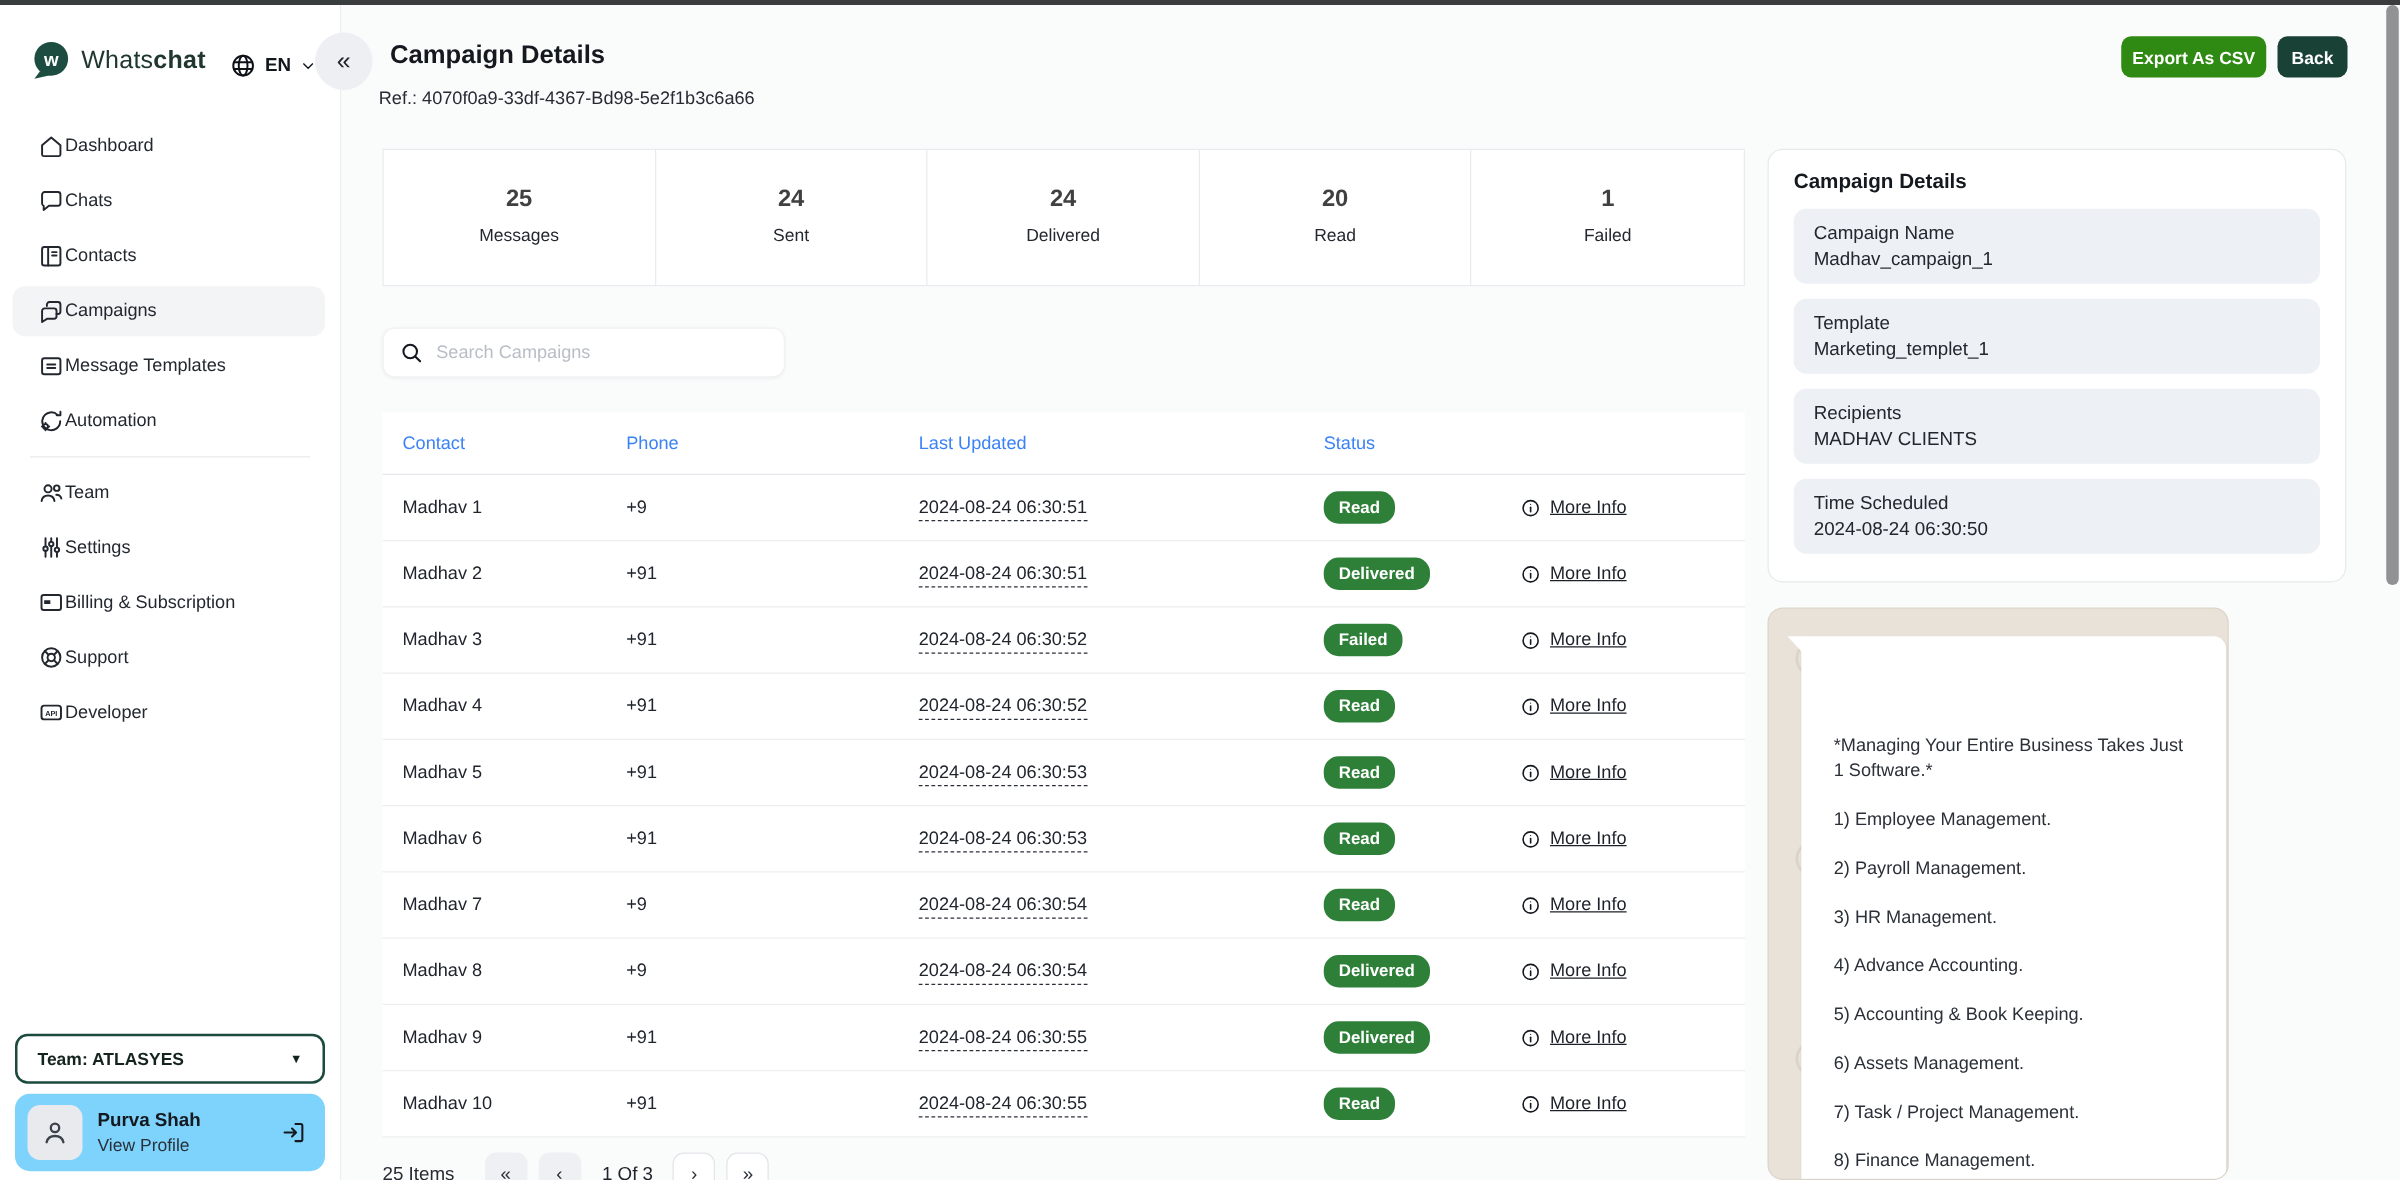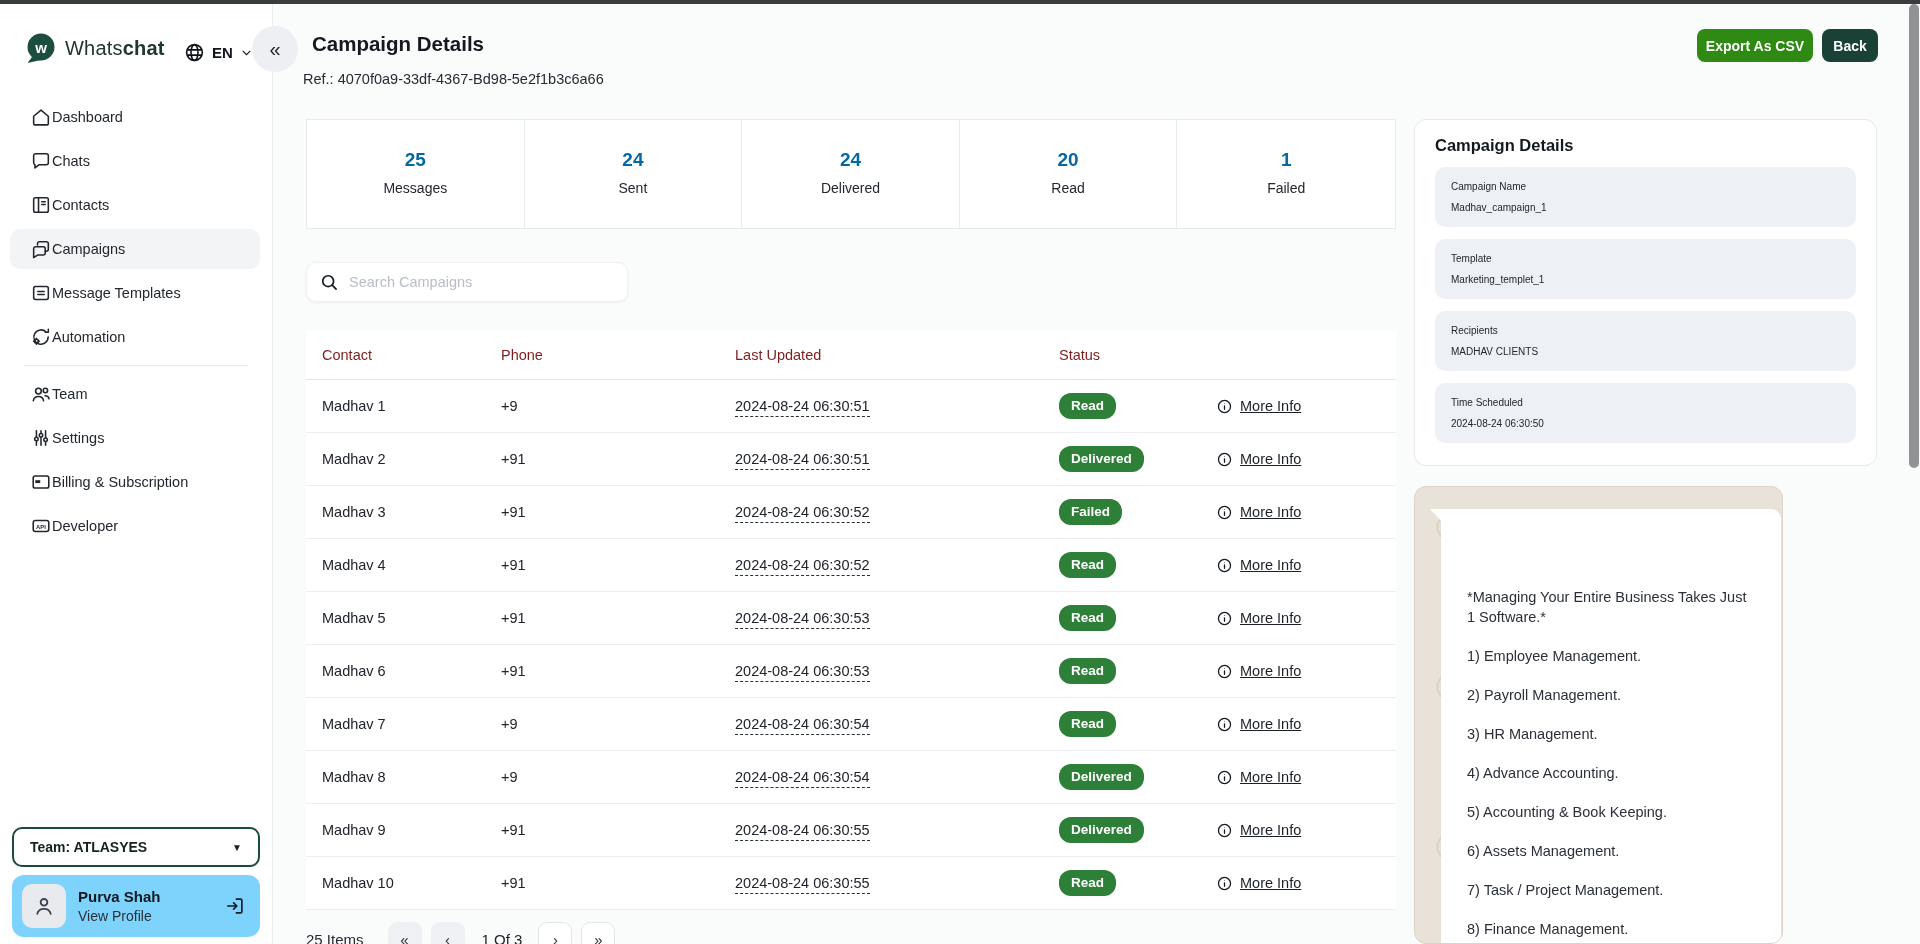--- a/index.html
+++ b/index.html
@@ -40,51 +40,51 @@
   .page-title { position: absolute; left: 312px; top: 32px; font-size: 20.5px; font-weight: 700; color: #14181f; }
   .page-ref { position: absolute; left: 303px; top: 71px; font-size: 14.5px; font-weight: 500; color: #262b33; }
   .btn { position: absolute; top: 29px; height: 33px; border: none; border-radius: 8px; color: #fff; font-weight: 700; font-size: 14px; font-family: inherit; cursor: pointer; }
   .btn-export { left: 1697px; width: 116px; background: var(--export-green, #2e8a12); }
   .btn-back { left: 1822px; width: 56px; background: var(--back-green, #1a4136); }
 
   
   .stats { position: absolute; left: 306px; top: 119px; width: 1090px; height: 110px; background: #fff; border: 1px solid #e9ebee; display: grid; grid-template-columns: repeat(5, 1fr); }
   .stat { border-right: 1px solid #e9ebee; display: flex; flex-direction: column; align-items: center; justify-content: center; gap: 9px; padding-bottom: 4px; }
   .stat:last-child { border-right: none; }
-  .stat-value { font-size: 19px; font-weight: 700; color: #0369a1; }
+  .stat-value { font-size: 19px; font-weight: 700; color: #404040; }
   .stat-label { font-size: 14px; color: #23272e; }
 
   
   .search { position: absolute; left: 306px; top: 262px; width: 322px; height: 40px; background: #fff; border-radius: 10px; border: 1px solid #f0f1f4; box-shadow: 0 1px 3px rgba(20,24,31,.05); display: flex; align-items: center; padding: 0 12px; gap: 10px; }
   .search input { border: none; outline: none; font-size: 14.5px; color: #20242c; width: 100%; background: transparent; font-family: inherit; }
   .search input::placeholder { color: #b9bdc6; }
 
   
   .table { position: absolute; left: 306px; top: 330px; width: 1090px; background: #fff; }
   .thead, .trow { display: grid; grid-template-columns: 179px 234px 324px 157px 1fr; align-items: center; }
-  .thead { height: 50px; border-bottom: 1px solid #e4e6e9; font-size: 14.5px; color: #7f1d1d; }
+  .thead { height: 50px; border-bottom: 1px solid #e4e6e9; font-size: 14.5px; color: #3b82f6; }
   .thead > div, .trow > div { padding-left: 16px; }
   .trow { height: 53px; border-bottom: 1px solid #eceef0; font-size: 14.5px; color: #20242c; }
   .ts { border-bottom: 1.6px dashed #2b3038; padding-bottom: 2px; cursor: pointer; }
   .badge { display: inline-block; padding: 5px 12px 6px; border-radius: 12px; background: var(--badge-green, #2e8039); color: #fff; font-size: 13.5px; font-weight: 700; }
   .moreinfo { display: flex; align-items: center; gap: 7px; font-size: 14.5px; color: #1c2129; cursor: pointer; }
   .moreinfo .mi-label { text-decoration: underline; font-weight: 500; }
 
   
   .pagination { position: absolute; left: 306px; top: 922px; display: flex; align-items: center; }
   .pg-items { font-size: 15px; color: #262b33; margin-right: 24px; }
   .pg-btn { width: 34px; height: 34px; border-radius: 9px; display: flex; align-items: center; justify-content: center; font-size: 15px; color: #2a3038; margin-right: 9px; cursor: pointer; }
   .pg-btn.disabled { background: #eef0f3; }
   .pg-btn.enabled { background: #fff; border: 1px solid #e3e5e9; }
   .pg-text { font-size: 15px; color: #20242c; margin: 0 16px 0 8px; }
 
   
   .details { position: absolute; left: 1414px; top: 119px; width: 463px; height: 347px; background: #fff; border: 1px solid #e7e9ec; border-radius: 12px; padding: 16px 20px; }
   .details-title { font-size: 16.5px; font-weight: 700; color: #14181f; }
-  .dcard { margin-top: 12px; background: #edf0f4; border-radius: 10px; padding: 9px 16px; font-size: 10px; color: #22272f; line-height: 21px; }
+  .dcard { margin-top: 12px; background: #edf0f4; border-radius: 10px; padding: 9px 16px; font-size: 15px; color: #22272f; line-height: 21px; }
 
   
   .wa-panel { position: absolute; left: 1414px; top: 486px; width: 369px; height: 458px; border-radius: 12px; border: 1px solid #dcd4c8; background-color: #e9e2d8; overflow: hidden;
     background-image:
       radial-gradient(circle at 36px 40px, transparent 12px, rgba(165,150,125,.22) 13px, rgba(165,150,125,.22) 14px, transparent 15px),
       radial-gradient(circle at 96px 110px, transparent 8px, rgba(165,150,125,.18) 9px, rgba(165,150,125,.18) 10px, transparent 11px),
       radial-gradient(circle at 150px 50px, rgba(165,150,125,.14) 4px, transparent 5px);
     background-size: 180px 160px, 150px 170px, 120px 130px; }
   .bubble { position: absolute; left: 26px; top: 22px; width: 340px; height: 470px; background: #fff; border-radius: 10px; border-top-left-radius: 0; padding: 78px 26px 20px; box-shadow: 0 1px 1px rgba(0,0,0,.08); }
   .bubble::before { content: ""; position: absolute; left: -11px; top: 0; border-style: solid; border-width: 0 12px 13px 0; border-color: transparent #fff transparent transparent; }
@@ -228,20 +228,32 @@
               <path d="M5.8 10h5.4v3.2H5.8z" fill="#22262e" stroke="none"></path>
             </svg>
           </span>
           <span>Billing &amp; Subscription</span>
         </div>
       </li>
       <li class="nav-item">
         <div class="nav-row">
           <span class="icon">
             <svg width="22" height="22" viewBox="0 0 24 24" fill="none" stroke="#22262e" stroke-width="1.7" stroke-linecap="round" stroke-linejoin="round">
+              <circle cx="12" cy="12" r="8"></circle>
+              <circle cx="12" cy="12" r="3.2"></circle>
+              <path d="M6.6 6.6l3 3M17.4 6.6l-3 3M6.6 17.4l3-3M17.4 17.4l-3-3"></path>
+            </svg>
+          </span>
+          <span>Support</span>
+        </div>
+      </li>
+      <li class="nav-item">
+        <div class="nav-row">
+          <span class="icon">
+            <svg width="22" height="22" viewBox="0 0 24 24" fill="none" stroke="#22262e" stroke-width="1.7" stroke-linecap="round" stroke-linejoin="round">
               <rect x="3.5" y="6" width="17" height="12" rx="2.4"></rect>
               <text x="12" y="14.8" text-anchor="middle" font-size="6.4" font-weight="bold" fill="#22262e" stroke="none" font-family="Liberation Sans, sans-serif">API</text>
             </svg>
           </span>
           <span>Developer</span>
         </div>
       </li>
     </ul>
 
   <div class="team-select">

